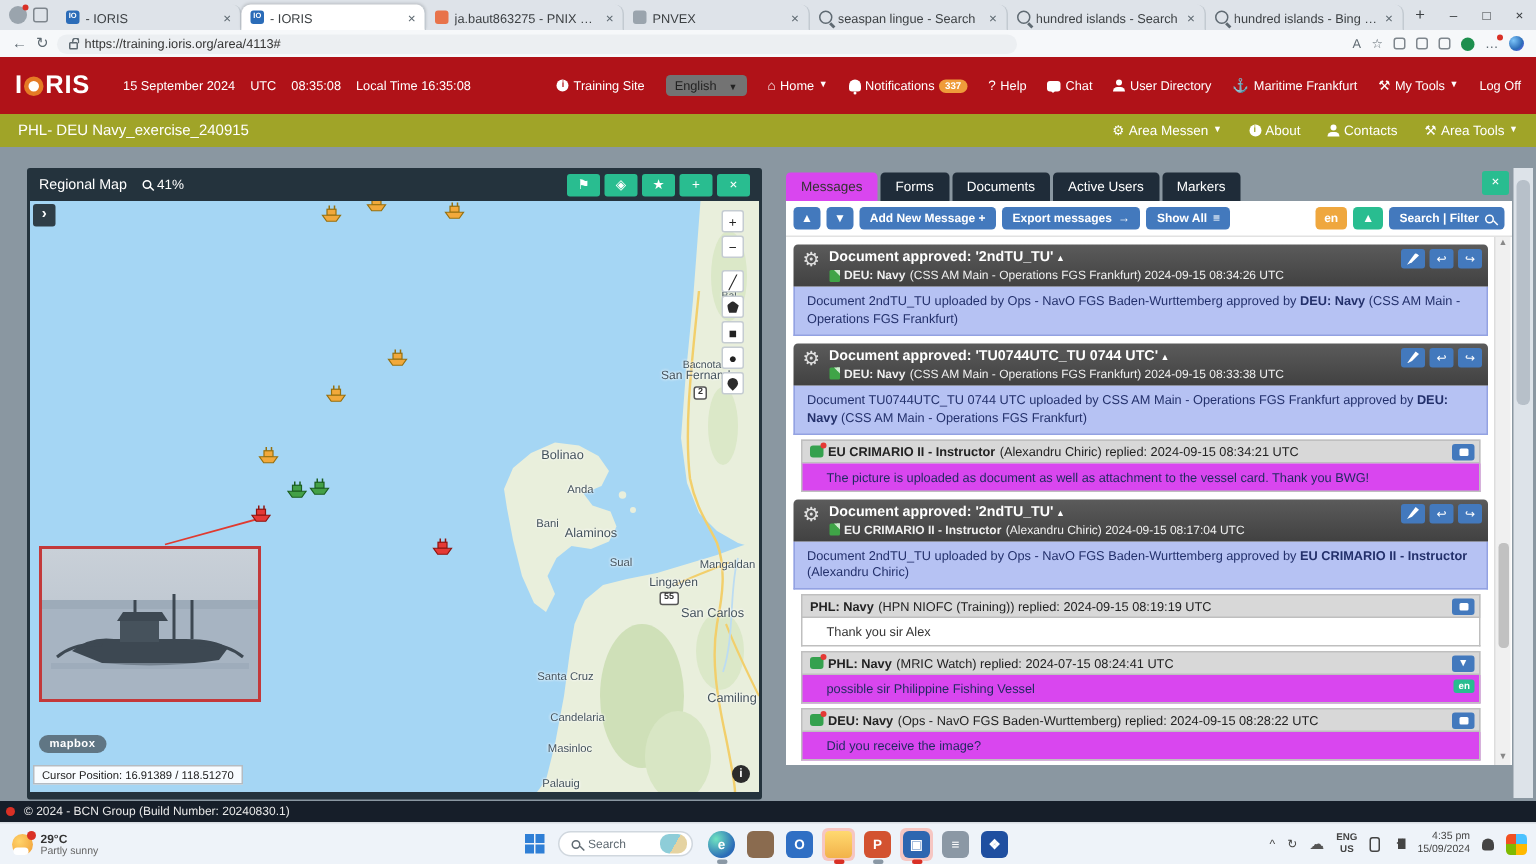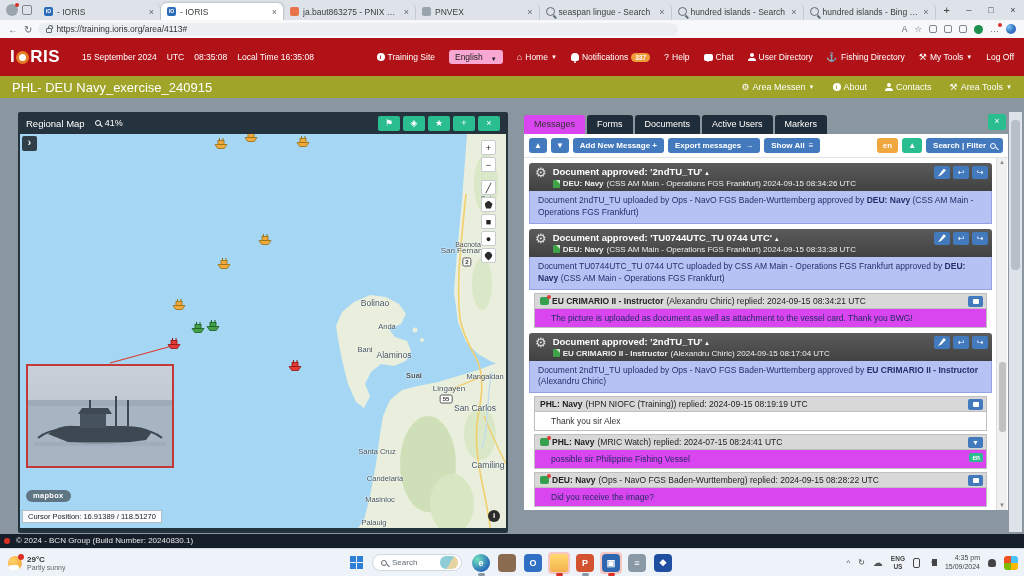--- a/index.html
+++ b/index.html
@@ -36,33 +36,33 @@
   
   .ioris-header{position:absolute;left:0;top:38px;width:1024px;height:38px;background:#b01218;color:#fff;display:flex;align-items:center;padding:0 10px;gap:8px}
   .logo{font-size:17px;font-weight:bold;letter-spacing:.5px;display:flex;align-items:center;flex:none}
   .logo-o{width:13px;height:13px;border-radius:50%;background:#fff;border:3px solid #e57b25;margin:0 1px}
   .hdr-datetime{font-size:8.5px;display:flex;gap:10px;margin-left:14px;white-space:nowrap}
   .hdr-nav{margin-left:auto;display:flex;align-items:center;gap:14px;font-size:8.5px;white-space:nowrap}
   .nav-item{display:flex;align-items:center;gap:3px;cursor:pointer}
   .nav-glyph{font-size:9px}
   .badge{background:#ef9b3a;border-radius:7px;font-size:6.5px;padding:1px 4px;font-weight:bold}
   .caret{font-size:6px}
-  .lang-select{background:#f9a8d4;color:#222;border-radius:3px;padding:2px 6px;font-size:8.5px;display:flex;gap:8px;align-items:flex-end}
+  .lang-select{background:#737373;color:#222;border-radius:3px;padding:2px 6px;font-size:8.5px;display:flex;gap:8px;align-items:flex-end}
   .cir-i{display:inline-block;width:8px;height:8px;border-radius:50%;background:#fff;color:#b01218;font-size:6px;font-weight:bold;line-height:8px;text-align:center}
   .person{display:inline-block;width:8px;height:8px;position:relative}
   .person::before{content:"";position:absolute;left:2px;top:0;width:4px;height:4px;border-radius:50%;background:#fff}
   .person::after{content:"";position:absolute;left:0;bottom:0;width:8px;height:3.5px;border-radius:3px 3px 0 0;background:#fff}
   .bell{display:inline-block;width:8px;height:8px;background:#fff;border-radius:50% 50% 2px 2px;position:relative}
   .bell::after{content:"";position:absolute;left:3px;bottom:-2px;width:2px;height:2px;border-radius:50%;background:#fff}
   .bub{display:inline-block;width:9px;height:7px;background:#fff;border-radius:2px;position:relative}
   .bub::after{content:"";position:absolute;left:2px;bottom:-3px;border:2px solid transparent;border-top-color:#fff}
 
   
   .area-bar{position:absolute;left:0;top:76px;width:1024px;height:22px;background:#a0a428;color:#fff;display:flex;align-items:center;padding:0 12px;font-size:9px}
-  .area-title{font-size:13px}
+  .area-title{font-size:10px}
   .area-nav{margin-left:auto;display:flex;gap:18px;align-items:center}
   .area-bar .cir-i{color:#a0a428}
 
   
   .map-panel{position:absolute;left:18px;top:112px;width:490px;height:421px;background:#24333d;border-radius:2px}
   .map-header{height:22px;display:flex;align-items:center;color:#fff;padding:0 8px;gap:10px}
   .map-title{font-size:9.5px}
   .map-zoom{font-size:9px;display:flex;align-items:center;gap:4px}
   .map-hdr-btns{margin-left:auto;display:flex;gap:3px}
   .tealbtn{background:#29bd90;color:#fff;border-radius:2px;width:22px;height:15px;font-size:9px;line-height:15px;text-align:center}
@@ -260,21 +260,21 @@
         <span class="nav-item">
           <span class="bub"></span>
           <span>Chat</span>
         </span>
         <span class="nav-item">
           <span class="person"></span>
           <span>User Directory</span>
         </span>
         <span class="nav-item">
           <span class="nav-glyph">⚓</span>
-          <span>Fishing Directory</span>
+          <span>Maritime Frankfurt</span>
         </span>
         <span class="nav-item">
           <span class="nav-glyph">⚒</span>
           <span>My Tools</span>
           <span class="caret">▼</span>
         </span>
         <span class="nav-item">
           <span>Log Off</span>
         </span>
       </div>
@@ -344,21 +344,21 @@
         <line x1="90" y1="229" x2="152" y2="212" stroke="#e03a2f" stroke-width="1.2" id="track-line"></line>
       </svg>
       <div id="map-labels">
           <span class="map-label" style="left: 466px; top: 64px; font-size: 7px;">Bal</span>
           <span class="map-label" style="left: 448px; top: 110px; font-size: 7px;">Bacnota</span>
           <span class="map-label" style="left: 423px; top: 116px; font-size: 8px; margin-left: 23px;">San Fernando</span>
           <span class="map-label" style="left: 355px; top: 169px; font-size: 8.5px;">Bolinao</span>
           <span class="map-label" style="left: 367px; top: 192px; font-size: 7.5px;">Anda</span>
           <span class="map-label" style="left: 345px; top: 215px; font-size: 7.5px;">Bani</span>
           <span class="map-label" style="left: 374px; top: 221px; font-size: 8.5px;">Alaminos</span>
-          <span class="map-label" style="left: 394px; top: 241px; font-size: 7.5px; font-weight: bold;">Sual</span>
+          <span class="map-label" style="left: 394px; top: 241px; font-size: 7.5px;">Sual</span>
           <span class="map-label" style="left: 429px; top: 254px; font-size: 8px;">Lingayen</span>
           <span class="map-label" style="left: 465px; top: 242px; font-size: 7.5px;">Mangaldan</span>
           <span class="map-label" style="left: 455px; top: 274px; font-size: 8.5px;">San Carlos</span>
           <span class="map-label" style="left: 468px; top: 331px; font-size: 8.5px;">Camiling</span>
           <span class="map-label" style="left: 357px; top: 317px; font-size: 7.5px;">Santa Cruz</span>
           <span class="map-label" style="left: 365px; top: 344px; font-size: 7.5px;">Candelaria</span>
           <span class="map-label" style="left: 360px; top: 365px; font-size: 7.5px;">Masinloc</span>
           <span class="map-label" style="left: 354px; top: 388px; font-size: 7.5px;">Palauig</span>
         </div>
       <div id="map-shields">

